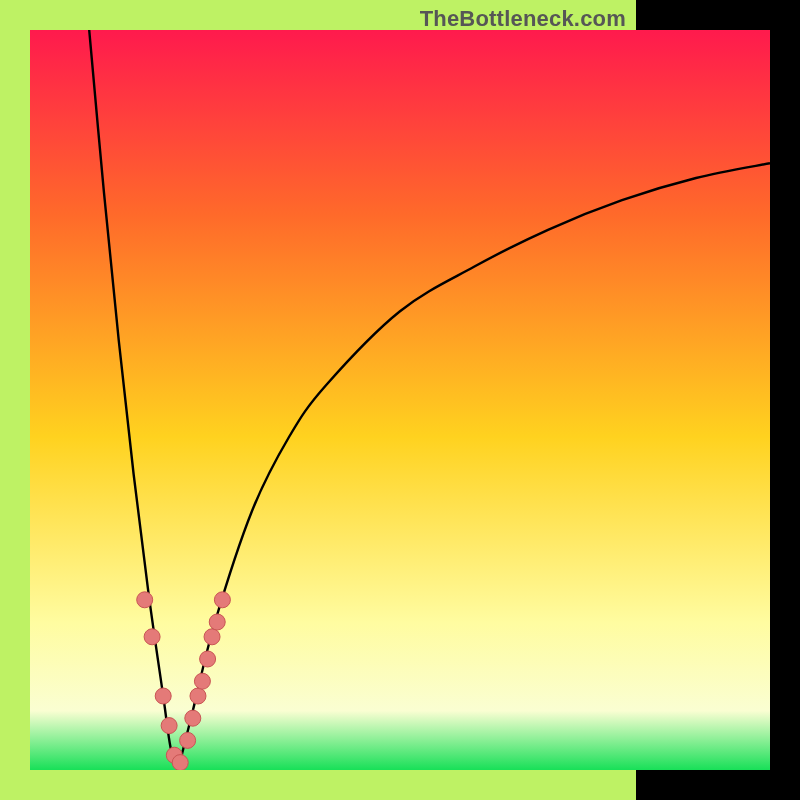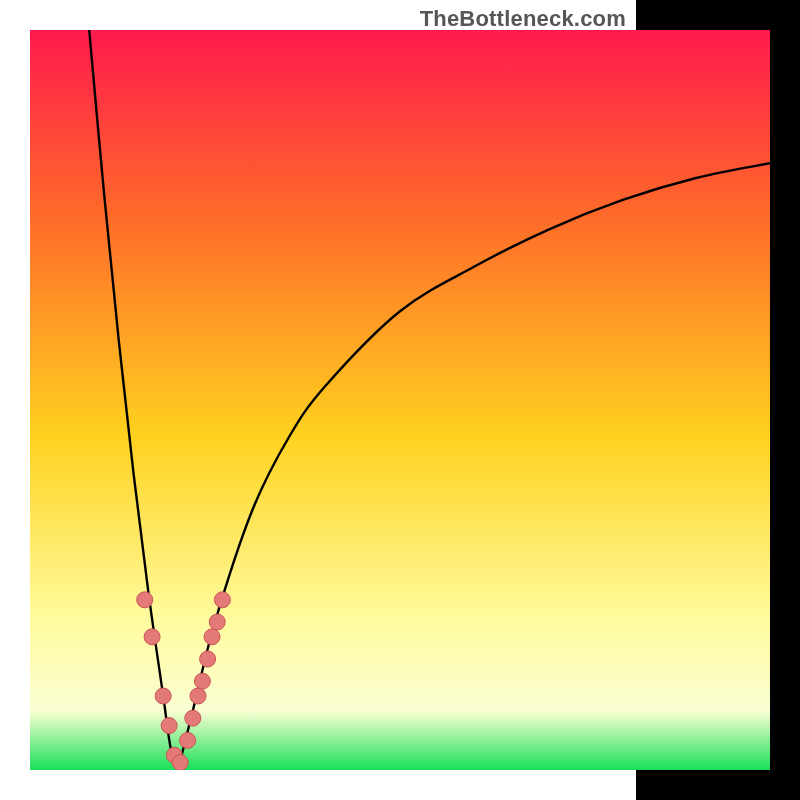--- a/index.html
+++ b/index.html
@@ -7,21 +7,21 @@
     padding: 0;
     width: 800px;
     height: 800px;
     background: #000;
     overflow: hidden;
   }
   .frame {
     position: relative;
     width: 636px;
     height: 800px;
-    background: #ffffff;
+    background: #bef264;
   }
   .plot-area {
     position: absolute;
     left: 30px;
     top: 30px;
     width: 740px;
     height: 740px;
     overflow: hidden;
   }
   .gradient-bg {

